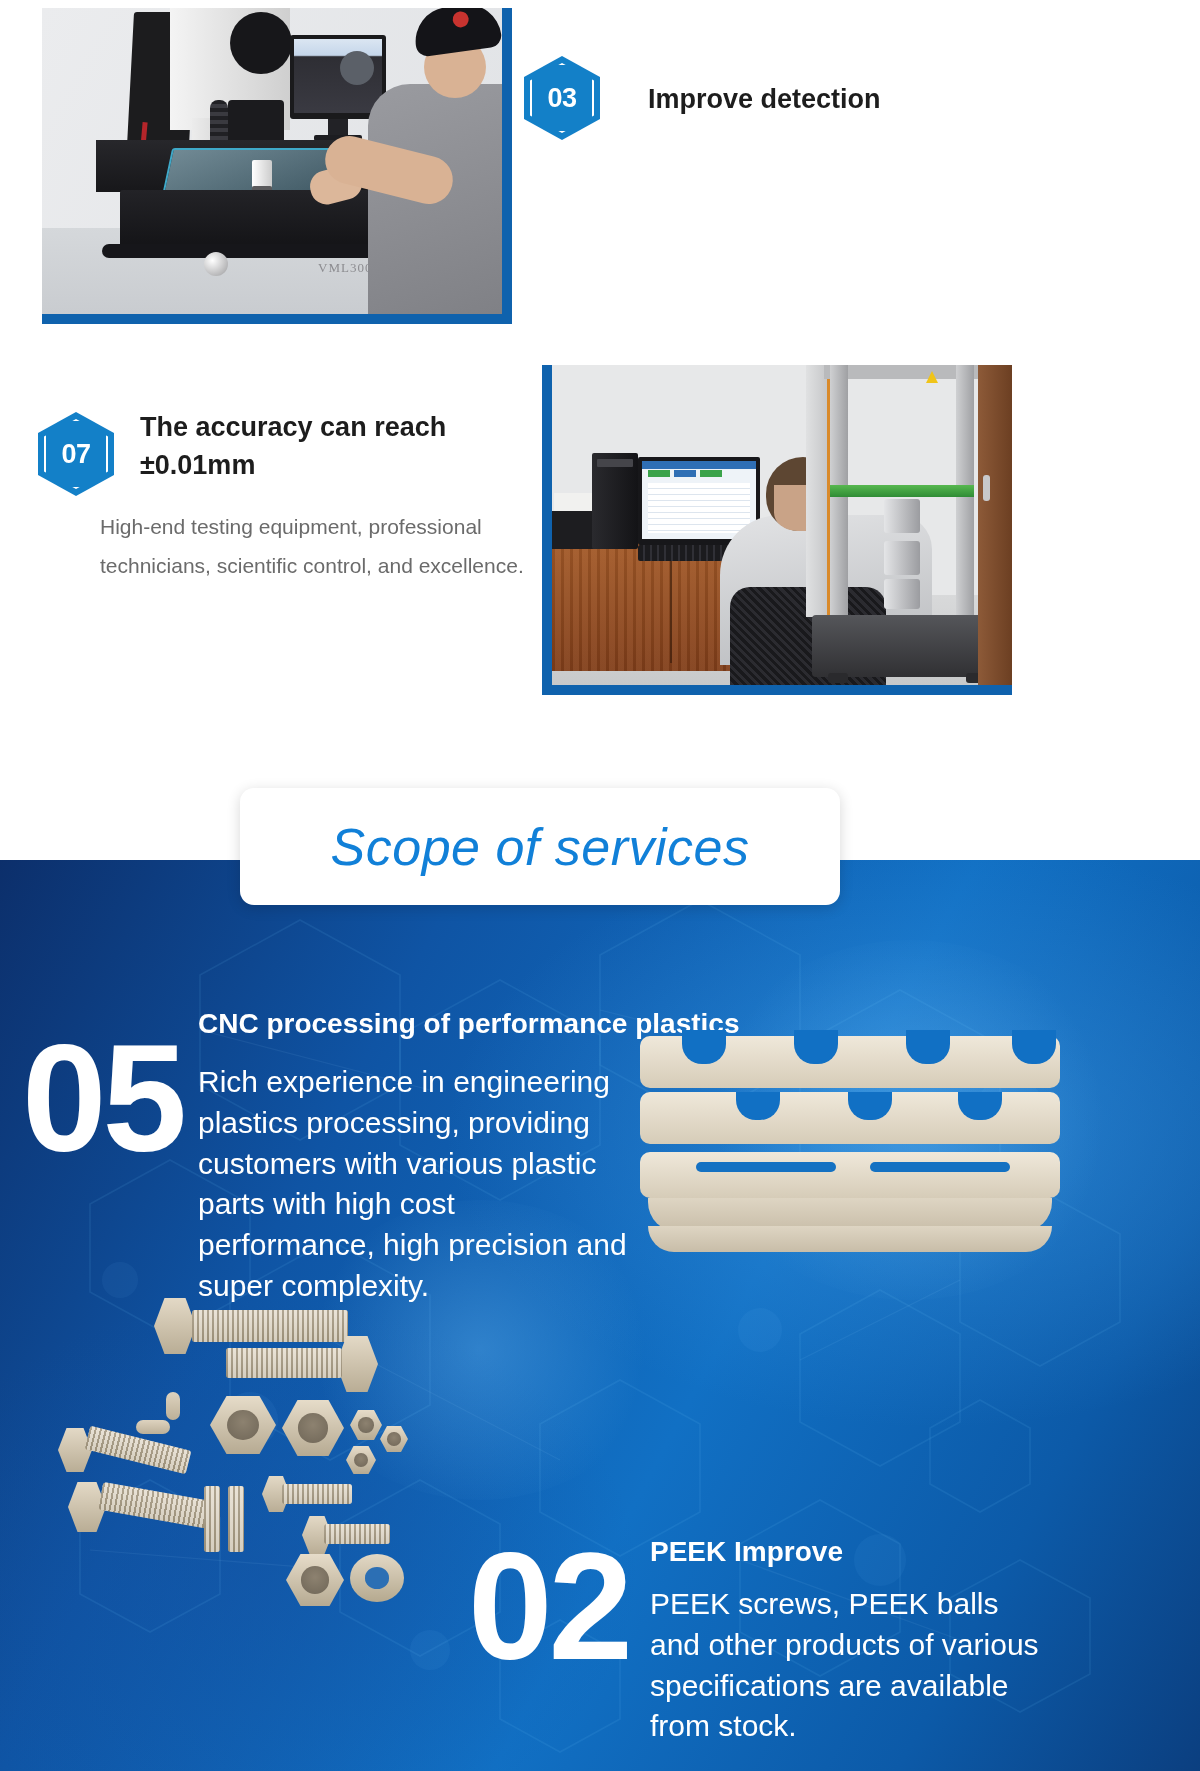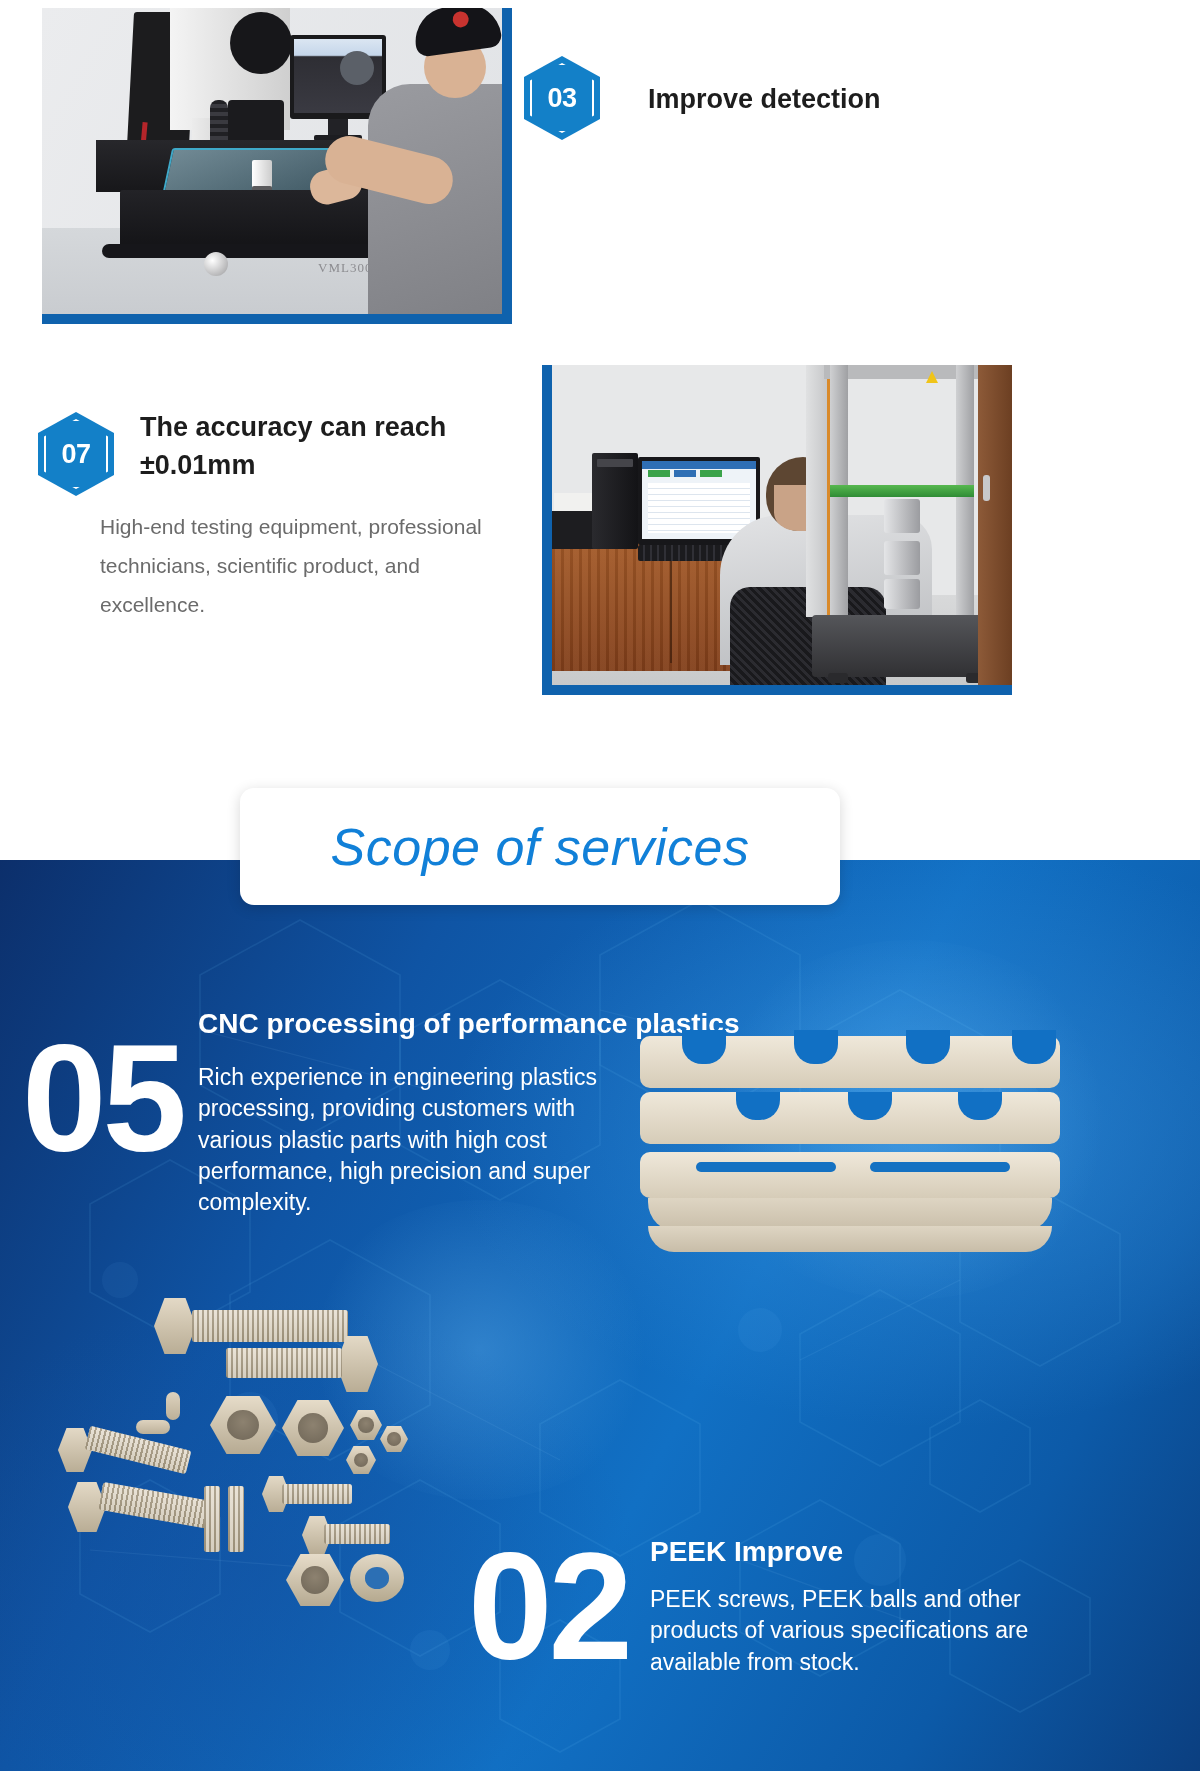--- a/index.html
+++ b/index.html
@@ -128,21 +128,21 @@
   .glow{ position:absolute; border-radius:50%; background:radial-gradient(circle,rgba(120,200,255,.30),rgba(120,200,255,0) 70%); }
 
   .title-card{ position:absolute; left:240px; top:788px; width:600px; height:117px;
      background:#fff; border-radius:14px; display:flex; align-items:center; justify-content:center;
      box-shadow:0 3px 14px rgba(0,0,0,.16); z-index:5;}
   .title-card span{ color:#1180d8; font-size:52px; font-style:italic; font-weight:500; letter-spacing:.5px;}
 
   .bignum{ position:absolute; color:#fff; font-weight:bold; font-size:152px; line-height:1;
      font-family:"Liberation Sans",sans-serif; letter-spacing:-4px; }
   .sv-title{ position:absolute; color:#fff; font-size:28px; font-weight:bold; }
-  .sv-body{ position:absolute; color:#fff; font-size:23px; line-height:1.36; }
+  .sv-body{ position:absolute; color:#fff; font-size:30px; line-height:1.36; }
 
   
   .peek-part{ position:absolute; left:640px; top:1030px; width:420px; height:250px; z-index:3;}
   .peek-part .row{ position:absolute; left:0; width:100%; height:52px;
        background:linear-gradient(180deg,#efe8da,#d6ccb8); border-radius:10px;}
   .peek-part .notch{ position:absolute; top:0; width:44px; height:34px; background:#1170c4; border-radius:0 0 20px 20px;}
   .peek-part .slot{ position:absolute; height:12px; background:#1471c2; border-radius:6px;}
   .peek-part .band{ position:absolute; left:2%; width:96%; height:26px; background:linear-gradient(180deg,#ded5c3,#c8bda8); border-radius:4px;}
 
   .bolts{ position:absolute; left:50px; top:1280px; width:430px; height:280px; z-index:3;}
@@ -214,21 +214,21 @@
     <div class="num">03</div>
   </div>
   <div class="feat-title" style="left:648px; top:80px; width:420px;">Improve detection</div>
 
   <div class="hexbadge" style="left:38px; top:412px;">
     <div class="hex"></div>
       <div class="hex-in"></div>
     <div class="num">07</div>
   </div>
   <div class="feat-title" style="left:140px; top:408px; width:380px;">The accuracy can reach ±0.01mm</div>
-  <div class="feat-body" style="left:100px; top:508px; width:430px;">High-end testing equipment, professional technicians, scientific product, and excellence.</div>
+  <div class="feat-body" style="left:100px; top:508px; width:430px;">High-end testing equipment, professional technicians, scientific control, and excellence.</div>
 
   <div class="photo-frame frame-2">
     <div class="inner">
       <div class="p2">
         <div class="wall"></div>
           <div class="floor"></div>
           <div class="skirt"></div>
         <div class="cabinet">
             <div class="grain"></div>
             <div class="seam"></div>

